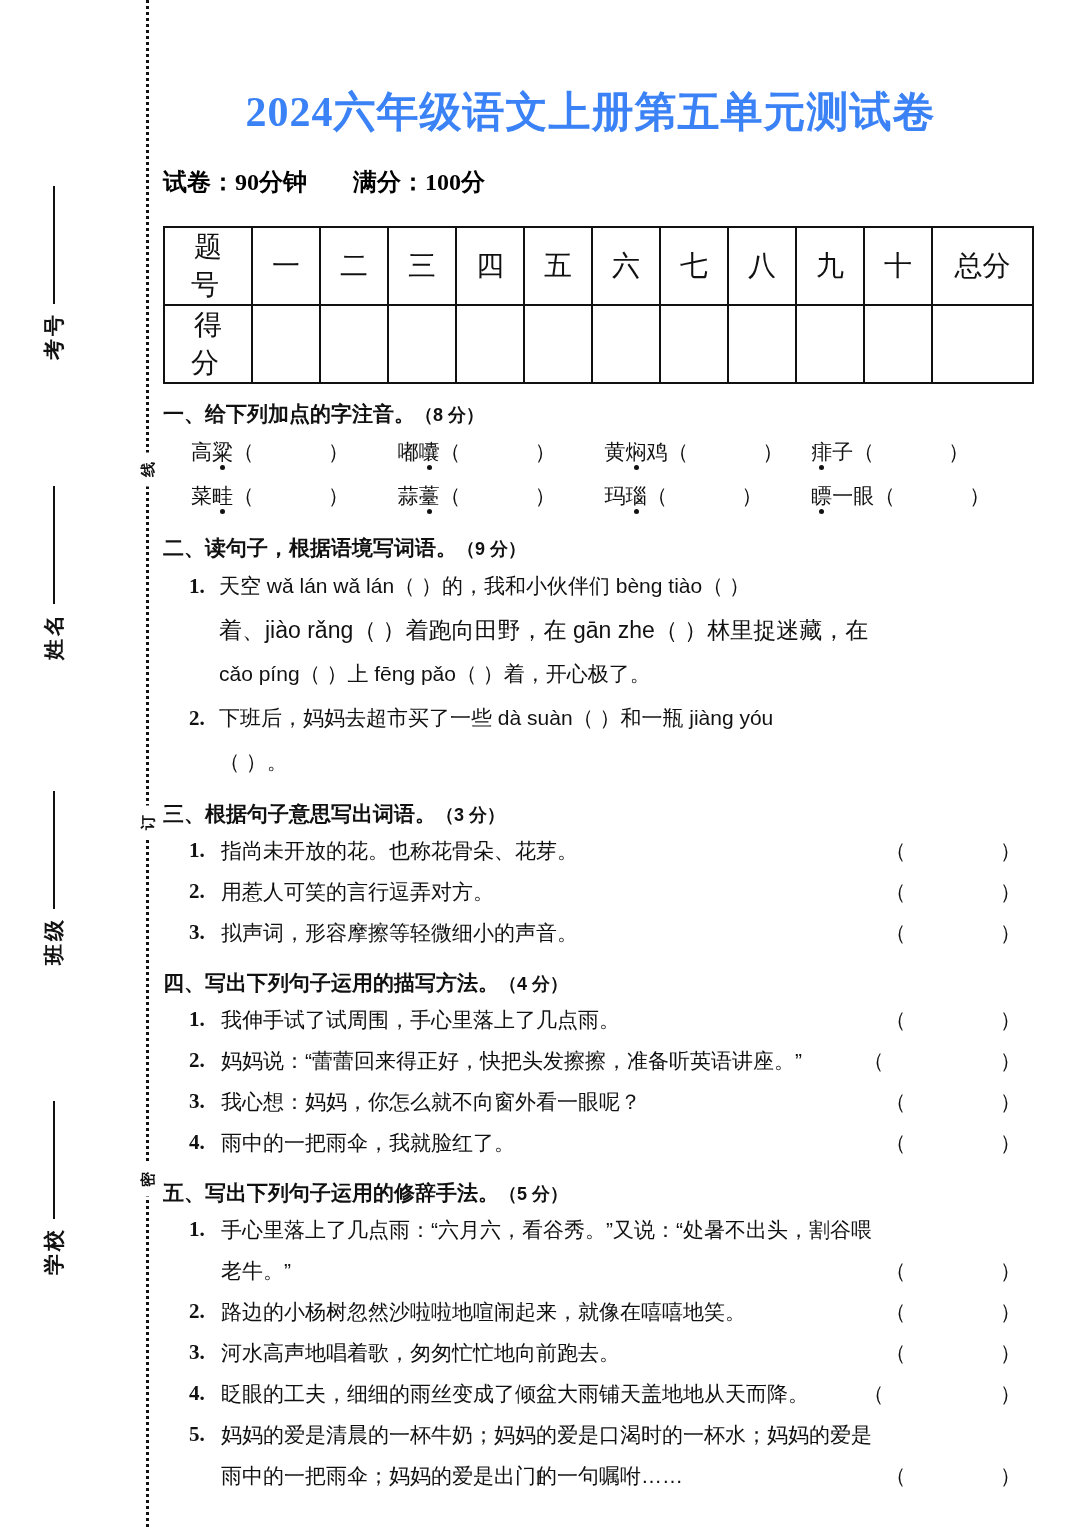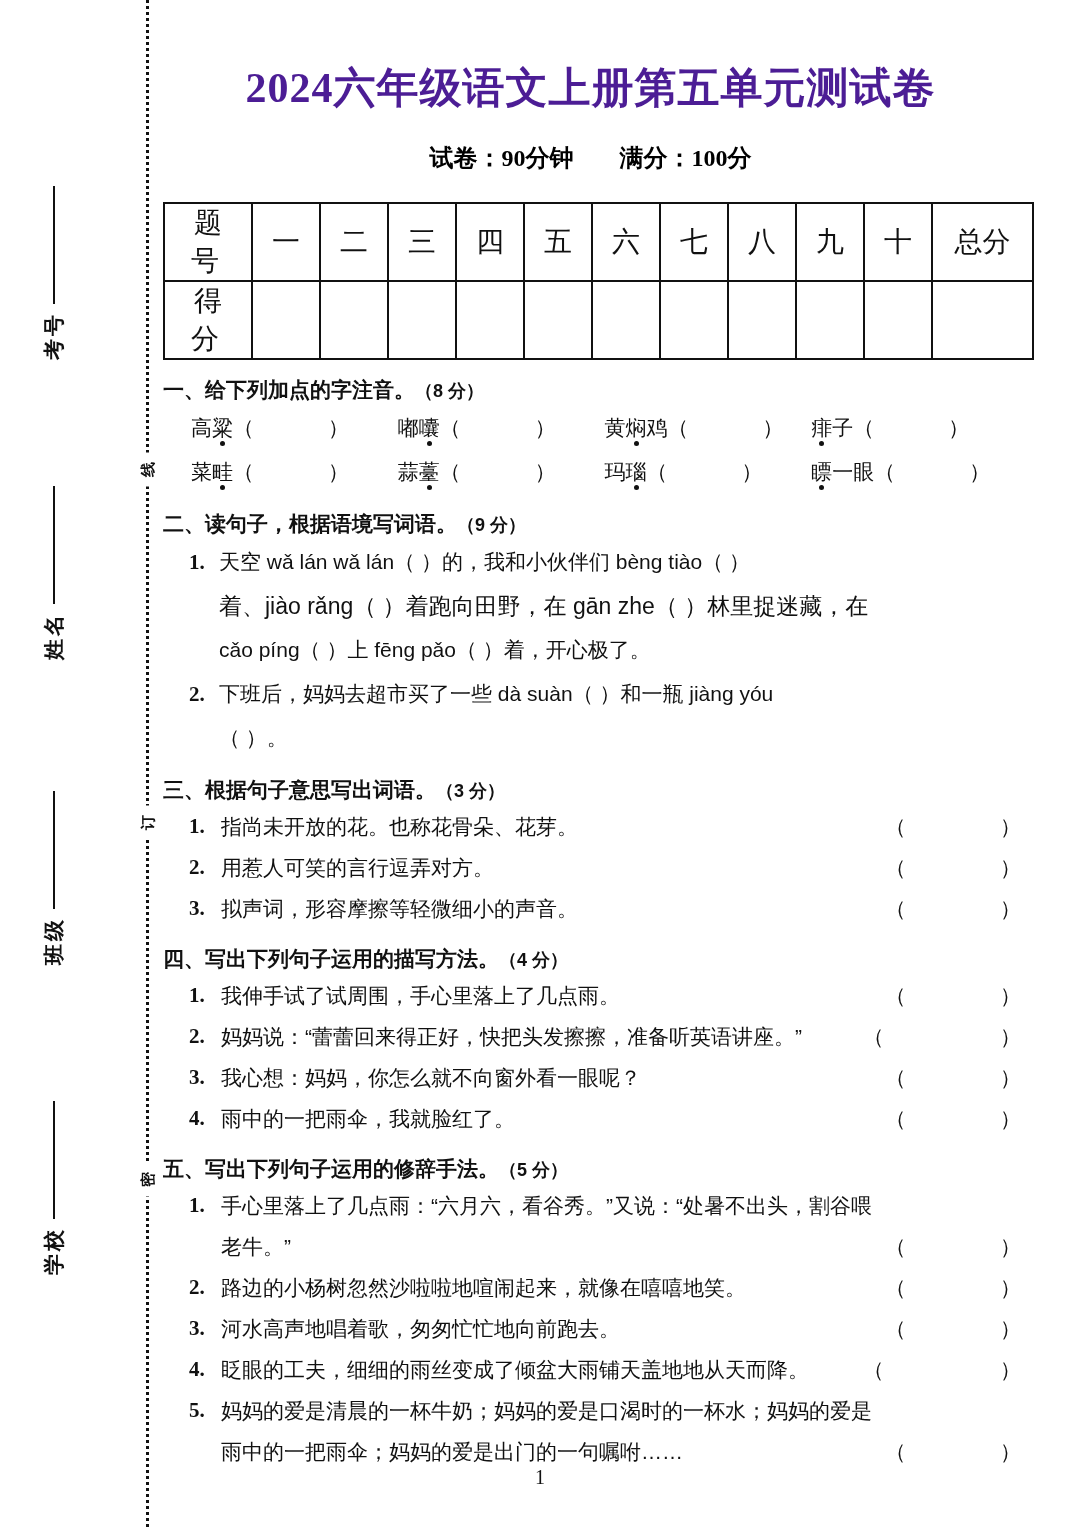--- a/index.html
+++ b/index.html
@@ -76,25 +76,24 @@
     top: 0;
     width: 855px;
   }
 
   .paper-title {
     text-align: center;
     font-family: "Liberation Serif", "DejaVu Serif", serif;
     font-weight: bold;
     font-size: 42px;
     letter-spacing: 1px;
-    margin-top: 60px;
-    color: #4c1d95;
+    margin-top: 84px;
+    color: #3b82f6;
   }
   .paper-sub {
-    text-align: center;
     font-family: "Liberation Serif", "DejaVu Serif", serif;
     font-weight: bold;
     font-size: 24px;
     margin-top: 26px;
     color: #000;
   }
   .paper-sub .gap {
     display: inline-block;
     width: 46px;
   }

